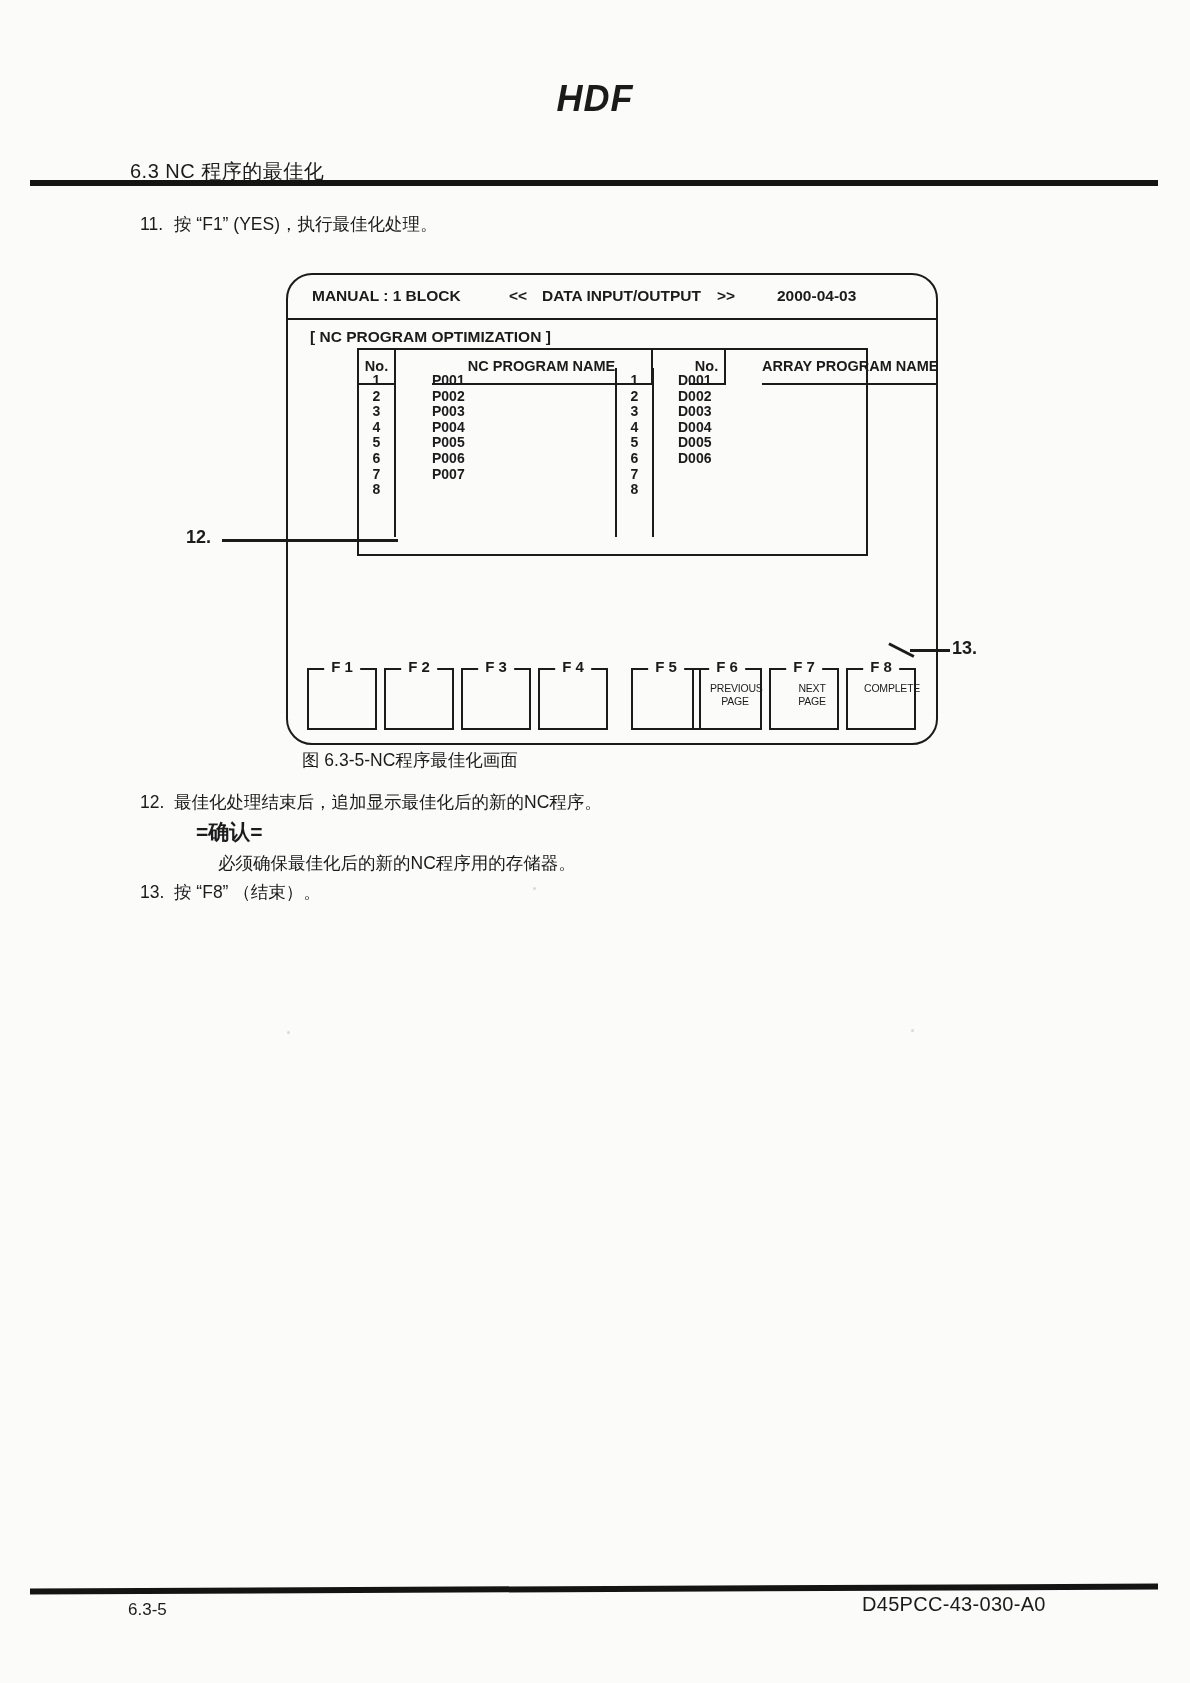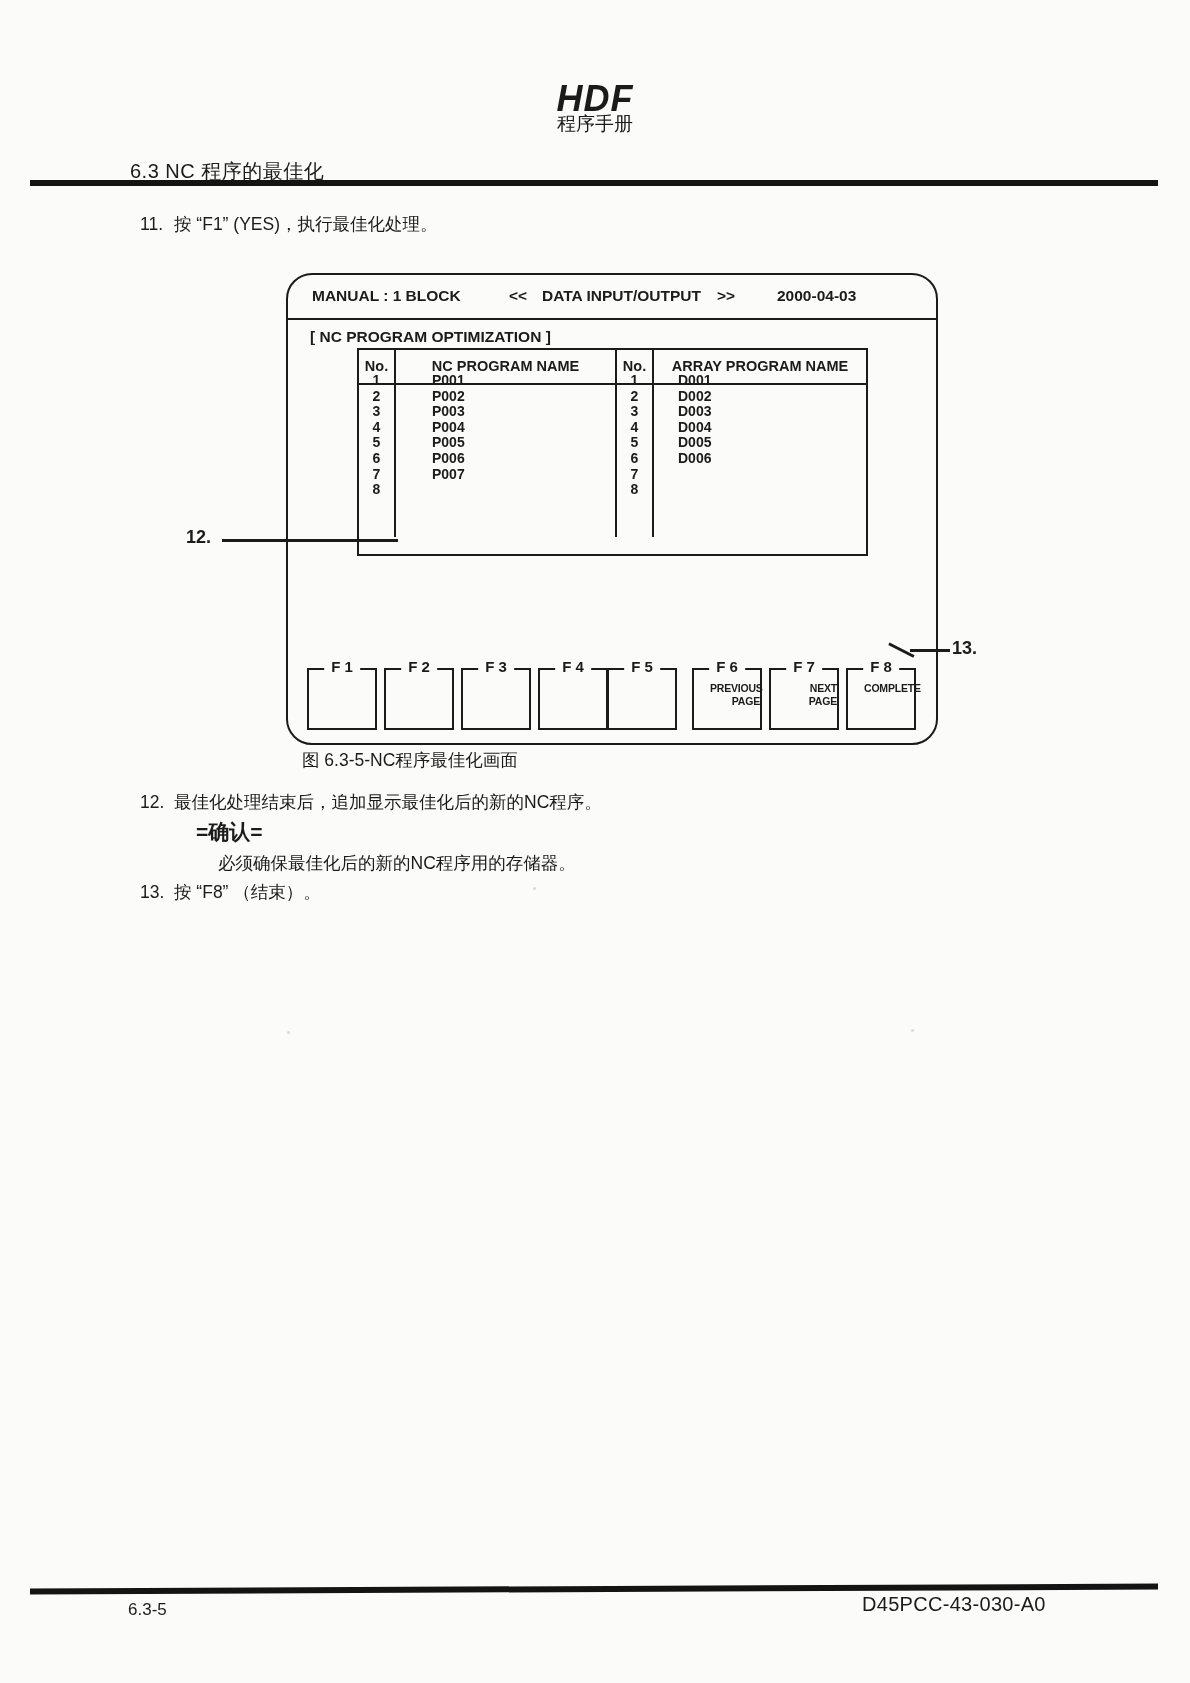--- a/index.html
+++ b/index.html
@@ -33,41 +33,41 @@
   .h-mode{left:24px;}
   .h-chl{left:221px;}
   .h-title{left:254px;}
   .h-chr{left:429px;}
   .h-date{left:489px;}
   .crt-subtitle{position:absolute;left:22px;top:53px;font-weight:bold;font-size:15.5px;}
   
   .ptable{position:absolute;left:69px;top:73px;width:511px;height:208px;
           border:2px solid #1b1b1b;box-sizing:border-box;}
   .ptable .hdr,.ptable .bod{display:grid;grid-template-columns:37px 221px 37px 1fr;}
-  .ptable .hdr{height:18px;}
+  .ptable .hdr{height:18px;gap:36px;}
   .ptable .hdr div{border-right:2px solid #1b1b1b;border-bottom:2px solid #1b1b1b;
           box-sizing:border-box;font-weight:bold;font-size:14.5px;line-height:33px;
           text-align:center;white-space:nowrap;overflow:visible;}
   .ptable .hdr div:last-child{border-right:none;}
   .ptable .bod{height:169px;}
   .ptable .bod > div{border-right:2px solid #1b1b1b;box-sizing:border-box;padding-top:5px;}
   .ptable .bod > div:last-child{border-right:none;}
   .tline{font-weight:bold;font-size:14px;line-height:15.6px;height:15.6px;white-space:pre;}
   .col-no-left .tline,.col-no-right .tline{text-align:center;}
   .col-nc-name .tline{padding-left:36px;}
   .col-array-name .tline{padding-left:24px;}
   .mini-cell-line{position:absolute;left:0;top:189px;width:37px;height:2px;background:#1b1b1b;}
   
   .fkey-row{position:absolute;left:19px;top:391px;width:622px;height:66px;}
   .fkey{position:absolute;top:2px;width:70px;height:62px;box-sizing:border-box;
         border:2.5px solid #1b1b1b;}
   .fkey-label{position:absolute;top:-12px;left:50%;transform:translateX(-50%);
         background:#fbfbfa;padding:0 7px;font-weight:bold;font-size:15px;white-space:nowrap;}
-  .fkey-sub{position:absolute;top:12px;left:16px;right:0;text-align:right;
-        font-weight:bold;font-size:10.5px;line-height:12.5px;letter-spacing:-.2px;}
+  .fkey-sub{position:absolute;top:12px;left:16px;right:0;text-align:center;
+        font-weight:normal;font-size:10.5px;line-height:12.5px;letter-spacing:-.2px;}
   
   .callout-label{font-weight:bold;font-size:18px;}
   .c12-label{left:186px;top:527px;}
   .c12-line{left:222px;top:539px;width:176px;height:2.5px;background:#1b1b1b;z-index:5;}
   .c13-label{left:952px;top:638px;}
   .c13-line-h{left:910px;top:649px;width:40px;height:2.5px;background:#1b1b1b;z-index:5;}
   .c13-line-d{left:886px;top:655px;width:28px;height:2.5px;background:#1b1b1b;z-index:5;
               transform:rotate(27deg);transform-origin:right center;}
   
   .caption{left:302px;top:748px;width:652px;text-align:left;font-size:17.5px;}
@@ -76,21 +76,20 @@
   .page-number{left:128px;top:1600px;font-size:17px;text-align:center;}
   .doc-number{left:862px;top:1593px;font-size:20px;letter-spacing:.3px;}
   .speck{width:3px;height:3px;border-radius:50%;background:#777;opacity:.25;}
 </style>
 </head>
 <body>
 
 <div class="page">
 
   <div class="abs brand">HDF</div>
-  <div class="abs brand-sub">程序手册</div>
   <div class="abs section-title">6.3 NC 程序的最佳化</div>
   <div class="abs rule-top"></div>
 
   <div class="abs step step-11">
     <span class="no">11.</span>
     <span>按 “F1” (YES)，执行最佳化处理。</span>
   </div>
 
   <div class="abs crt">
     <div class="crt-header">
@@ -160,21 +159,21 @@
         </div>
         <div class="fkey" style="left: 77px;">
           <span class="fkey-label">F 2</span>
         </div>
         <div class="fkey" style="left: 154px;">
           <span class="fkey-label">F 3</span>
         </div>
         <div class="fkey" style="left: 231px;">
           <span class="fkey-label">F 4</span>
         </div>
-        <div class="fkey" style="left: 300px;">
+        <div class="fkey" style="left: 324px;">
           <span class="fkey-label">F 5</span>
         </div>
         <div class="fkey" style="left: 385px;">
           <span class="fkey-label">F 6</span>
           <div class="fkey-sub"><span>PREVIOUS</span><br><span>PAGE</span></div>
         </div>
         <div class="fkey" style="left: 462px;">
           <span class="fkey-label">F 7</span>
           <div class="fkey-sub"><span>NEXT</span><br><span>PAGE</span></div>
         </div>

